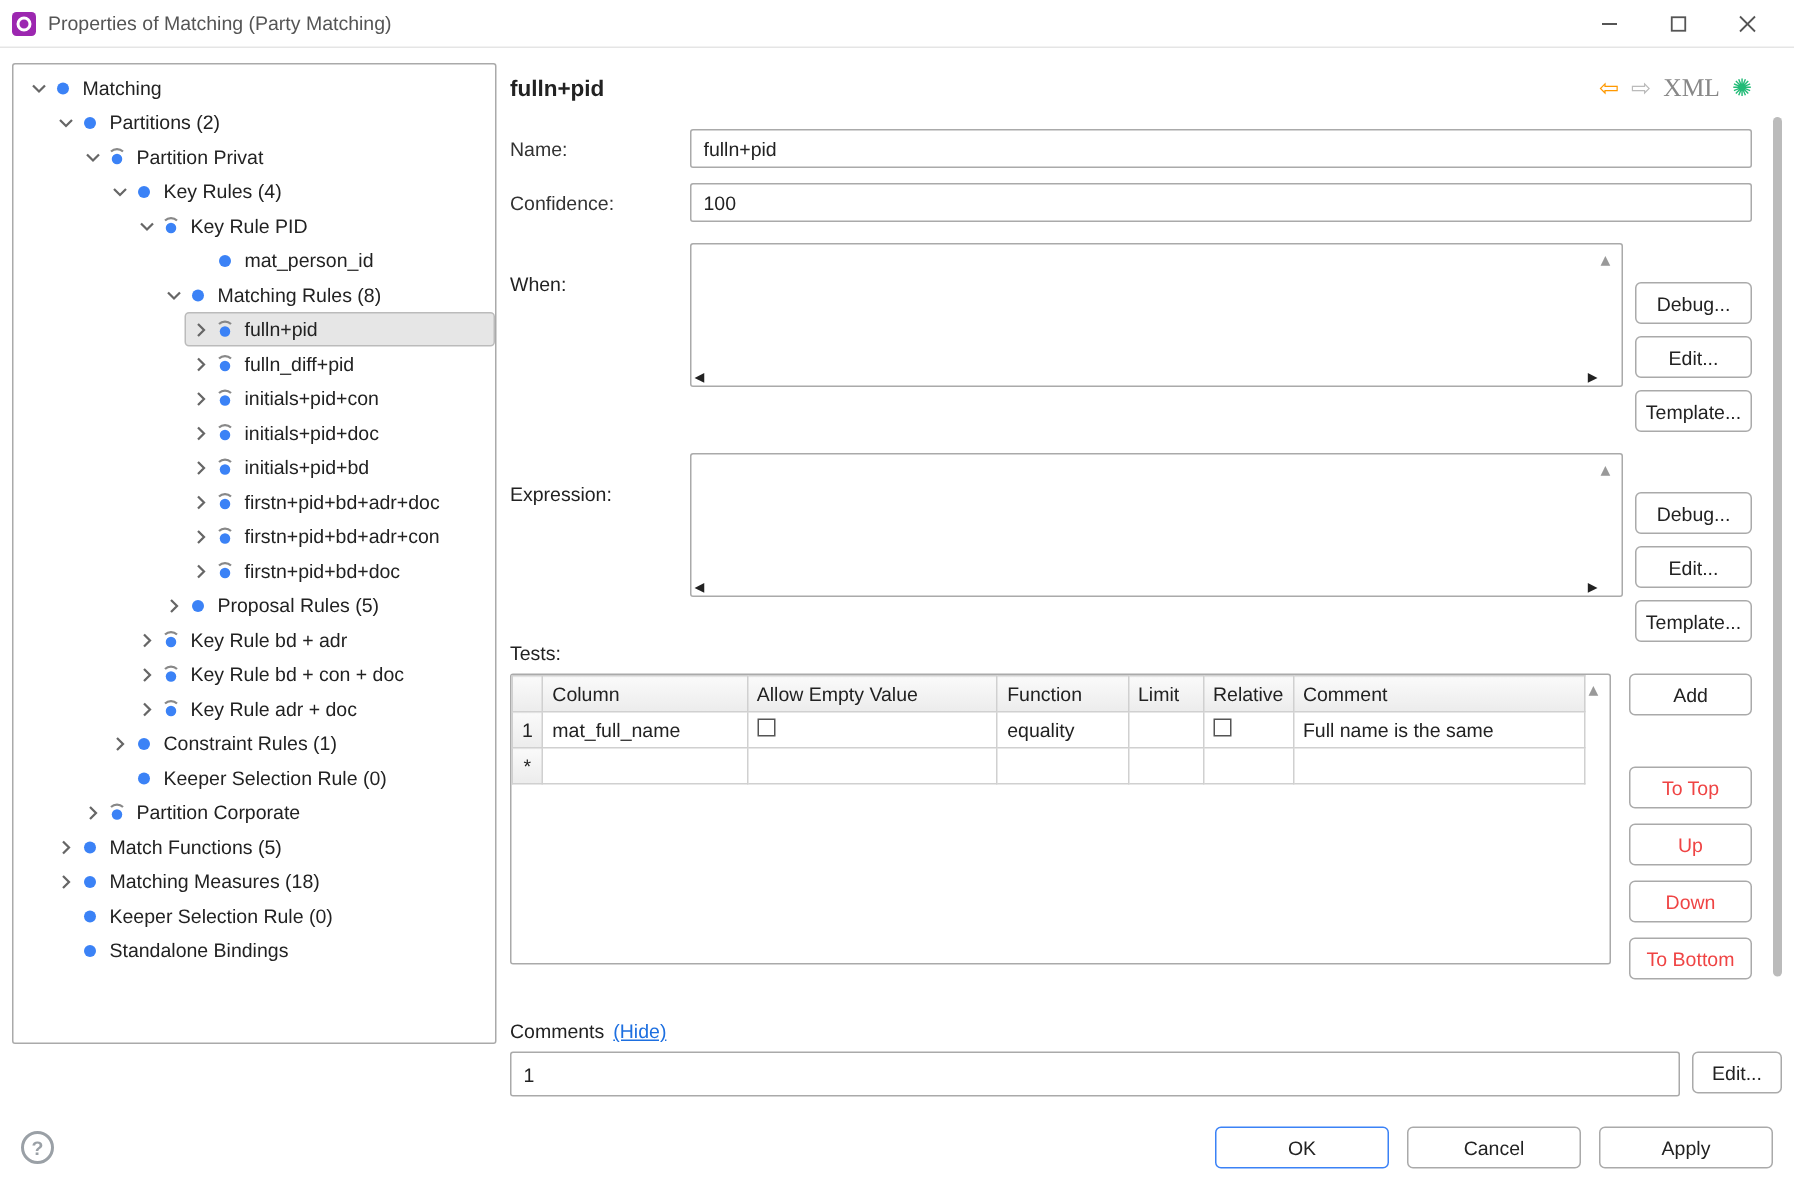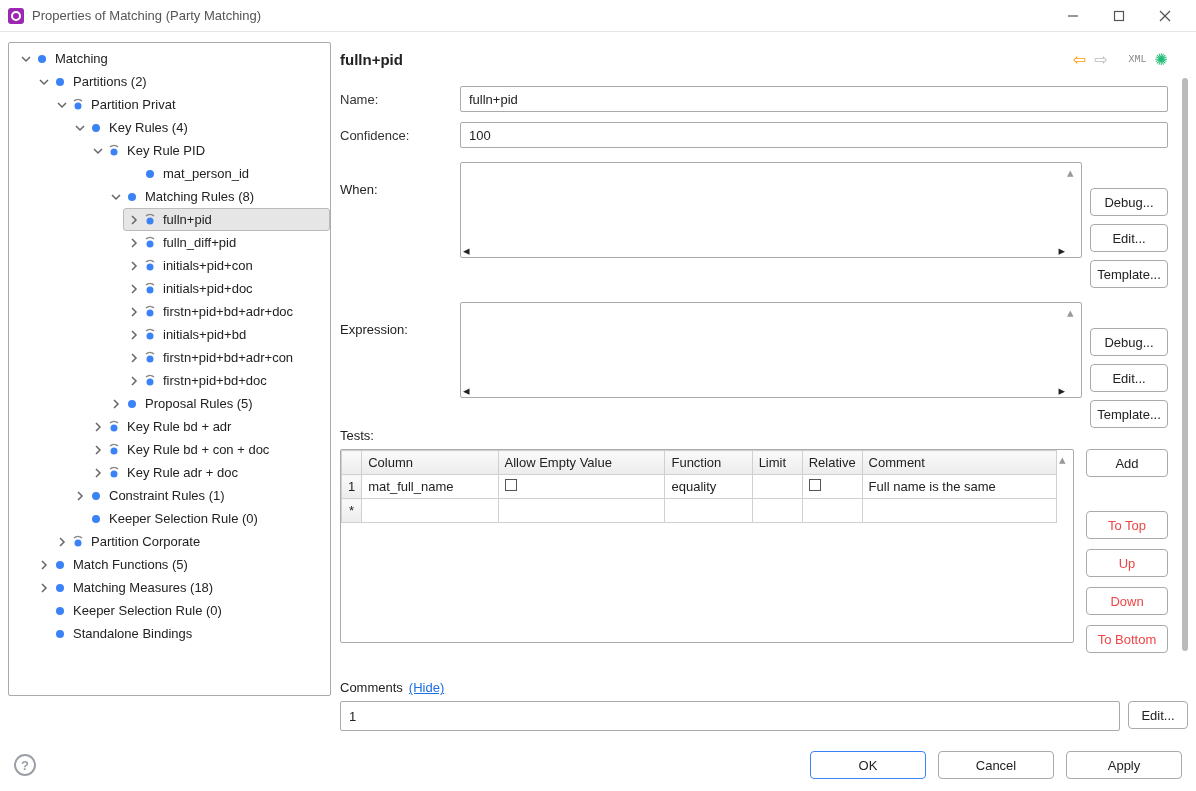--- a/index.html
+++ b/index.html
@@ -30,21 +30,21 @@
 
 .right-panel { position: absolute; left: 340px; top: 10px; right: 8px; bottom: 100px; }
 .rp-scroll { position: absolute; right: 0; top: 36px; bottom: 40px; width: 6px; background: #bbb; border-radius: 3px; }
 
 .rule-header { display: flex; align-items: center; height: 34px; }
 .rule-header .rh-title { font-weight: bold; font-size: 15px; flex: 1; }
 .rule-header .rh-icons { display: flex; gap: 8px; align-items: center; }
 .rh-icons span { display: inline-flex; cursor: pointer; color: #777; font-size: 12px; }
 .rh-icons .arrow-left { color: #f90; font-size: 16px; }
 .rh-icons .arrow-right { color: #bbb; font-size: 16px; }
-.rh-icons .xml { font-family: Liberation Mono, monospace; font-size: 10px; color: #888; margin-left: 13px; }
+.rh-icons .xml { font-family: Liberation Serif, serif; font-size: 17px; color: #888; }
 .rh-icons .bug { color: #2b7; font-size: 16px; }
 
 .form-row { display: flex; align-items: center; margin-top: 10px; }
 .form-row label { width: 120px; color: #333; }
 .form-row .text-input { flex: 1; height: 26px; border: 1px solid #aaa; border-radius: 2px; padding: 0 8px; background: #fff; }
 
 .multiline-row { display: flex; margin-top: 14px; }
 .multiline-row label { width: 120px; padding-top: 20px; }
 .ml-box-wrap { flex: 1; position: relative; margin-right: 8px; }
 .ml-box { height: 96px; border: 1px solid #aaa; border-radius: 2px; background: #fff; position: relative; }
@@ -285,37 +285,37 @@
                                       <svg viewBox="0 0 10 10">
                                         <path d="M3 1 L7 5 L3 9" fill="none" stroke="#666" stroke-width="1.5"></path>
                                       </svg>
                                     </span>
                                     <span class="nicon group">
                                       <svg viewBox="0 0 14 14">
                                         <path class="arc" d="M3 3 A6 6 0 0 1 11 3"></path>
                                         <circle cx="7" cy="8" r="3.5"></circle>
                                       </svg>
                                     </span>
+                                    <span>initials+pid+bd</span>
+                                  </div>
+                                </li>
+                              <li>
+                                  <div class="node">
+                                    <span class="caret">
+                                      <svg viewBox="0 0 10 10">
+                                        <path d="M3 1 L7 5 L3 9" fill="none" stroke="#666" stroke-width="1.5"></path>
+                                      </svg>
+                                    </span>
+                                    <span class="nicon group">
+                                      <svg viewBox="0 0 14 14">
+                                        <path class="arc" d="M3 3 A6 6 0 0 1 11 3"></path>
+                                        <circle cx="7" cy="8" r="3.5"></circle>
+                                      </svg>
+                                    </span>
                                     <span>firstn+pid+bd+adr+doc</span>
-                                  </div>
-                                </li>
-                              <li>
-                                  <div class="node">
-                                    <span class="caret">
-                                      <svg viewBox="0 0 10 10">
-                                        <path d="M3 1 L7 5 L3 9" fill="none" stroke="#666" stroke-width="1.5"></path>
-                                      </svg>
-                                    </span>
-                                    <span class="nicon group">
-                                      <svg viewBox="0 0 14 14">
-                                        <path class="arc" d="M3 3 A6 6 0 0 1 11 3"></path>
-                                        <circle cx="7" cy="8" r="3.5"></circle>
-                                      </svg>
-                                    </span>
-                                    <span>initials+pid+bd</span>
                                   </div>
                                 </li>
                               <li>
                                   <div class="node">
                                     <span class="caret">
                                       <svg viewBox="0 0 10 10">
                                         <path d="M3 1 L7 5 L3 9" fill="none" stroke="#666" stroke-width="1.5"></path>
                                       </svg>
                                     </span>
                                     <span class="nicon group">

